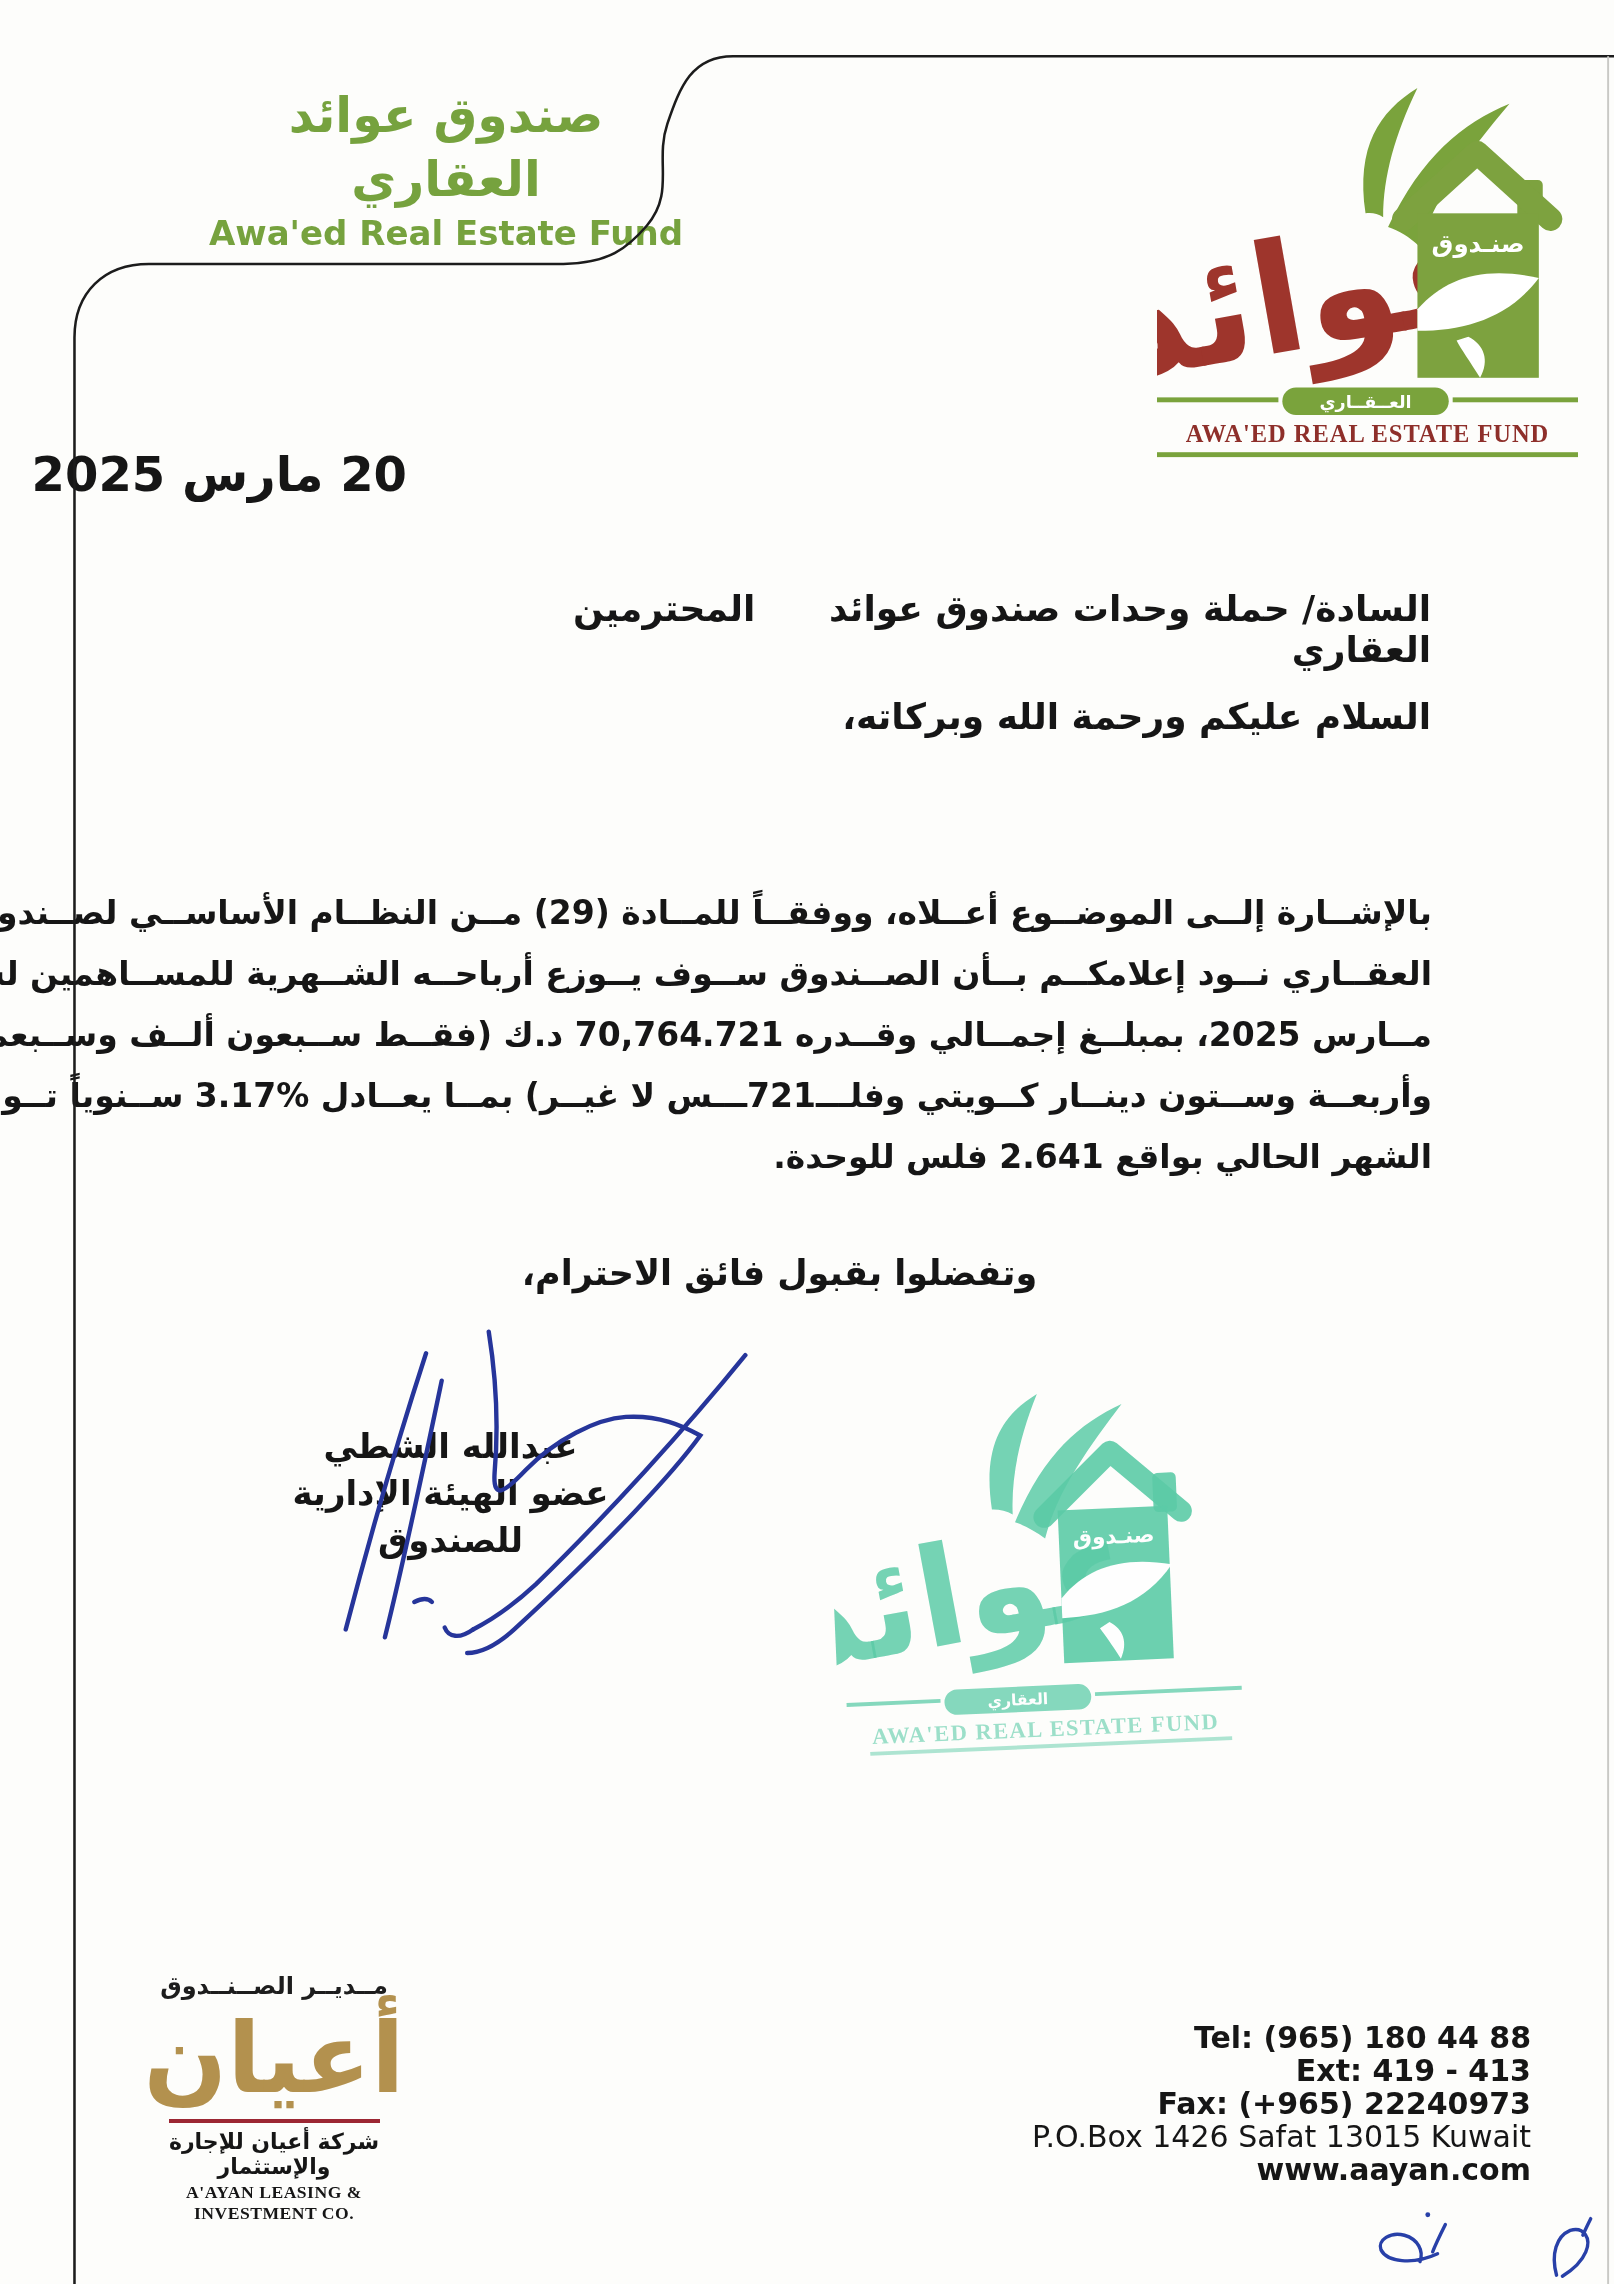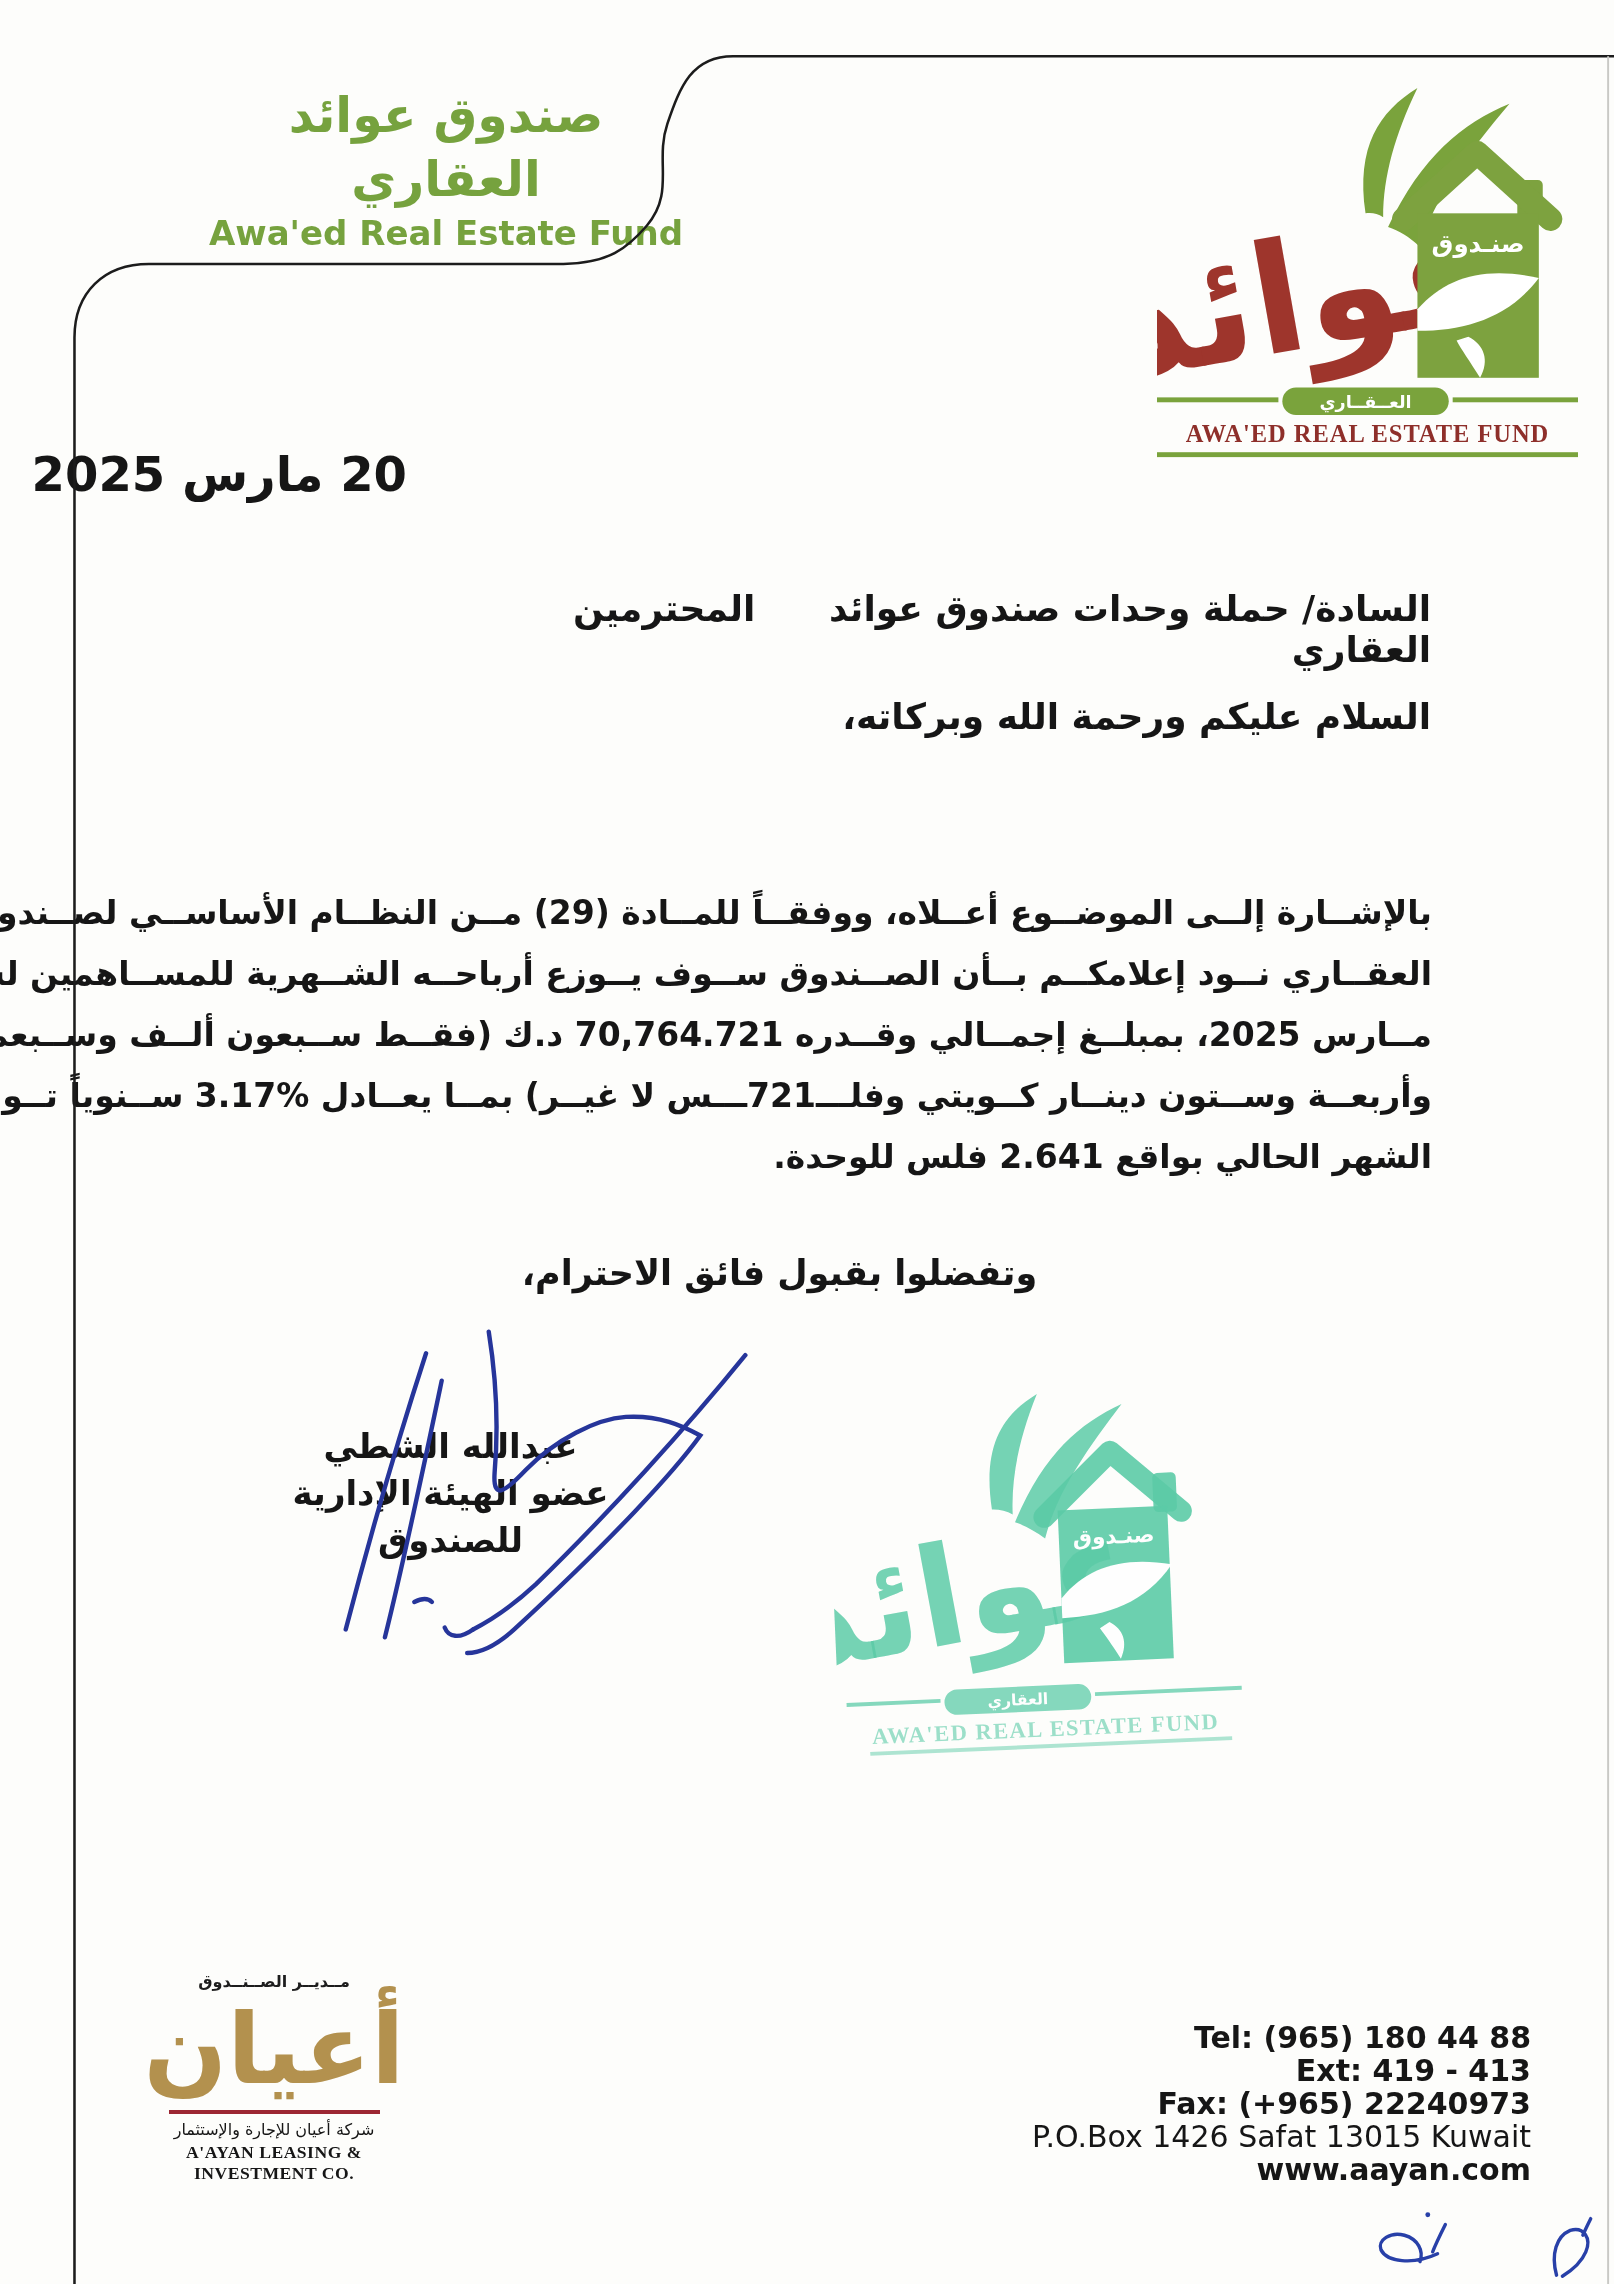--- a/index.html
+++ b/index.html
@@ -20,24 +20,24 @@
   .salutation{margin-top:25.5px;text-align:start;}
   .subject{left:446px;top:810px;width:740px;text-align:center;direction:rtl;font-size:36px;font-weight:bold;}
   .subject span{display:inline-block;border-bottom:3.9px solid #151515;padding-bottom:6.9px;}
   .body-text{left:182px;top:882px;width:1250px;direction:rtl;font-size:33px;font-weight:bold;}
   .body-text .ln{height:61px;line-height:61px;text-align:justify;text-align-last:justify;white-space:nowrap;}
   .body-text .ln.last{text-align:center;text-align-last:right;}
   .closing{left:461px;top:1253px;width:637px;text-align:center;direction:rtl;font-size:35px;font-weight:bold;}
   .sig-block{left:235px;top:1423px;width:431px;text-align:center;direction:rtl;font-size:34px;font-weight:bold;line-height:47px;z-index:3;}
   
   .mgr{left:127px;top:1972px;width:294px;text-align:center;}
-  .mgr-label{font-size:16px;font-weight:bold;direction:rtl;color:#1d1d1d;}
+  .mgr-label{font-size:24px;font-weight:bold;direction:rtl;color:#1d1d1d;}
   .aayan-word{font-size:98px;font-weight:bold;color:#b3914e;line-height:1.15;direction:rtl;margin-top:2px;}
   .aayan-rule{width:211px;height:4.9px;background:#9c2733;margin:3.9px auto 5.9px auto;}
-  .aayan-ar{font-size:16px;font-weight:normal;direction:rtl;}
+  .aayan-ar{font-size:22px;font-weight:bold;direction:rtl;}
   .aayan-en{font-size:17.6px;font-weight:bold;font-family:"Liberation Serif",serif;margin-top:2.9px;letter-spacing:0.5px;}
   
   .contact{right:83px;top:2021px;text-align:right;line-height:33px;font-size:30px;}
   .contact .b{font-weight:bold;}
   
   .frame-svg{left:0;top:0;z-index:1;}
   .logo-main{left:1157px;top:84px;z-index:2;}
   .sig-svg{left:191px;top:1259px;z-index:4;}
   .stamp{left:833px;top:1392px;z-index:2;transform:rotate(-2.5deg);opacity:.92;}
   .hand-note{left:1343px;top:2205px;z-index:4;}

